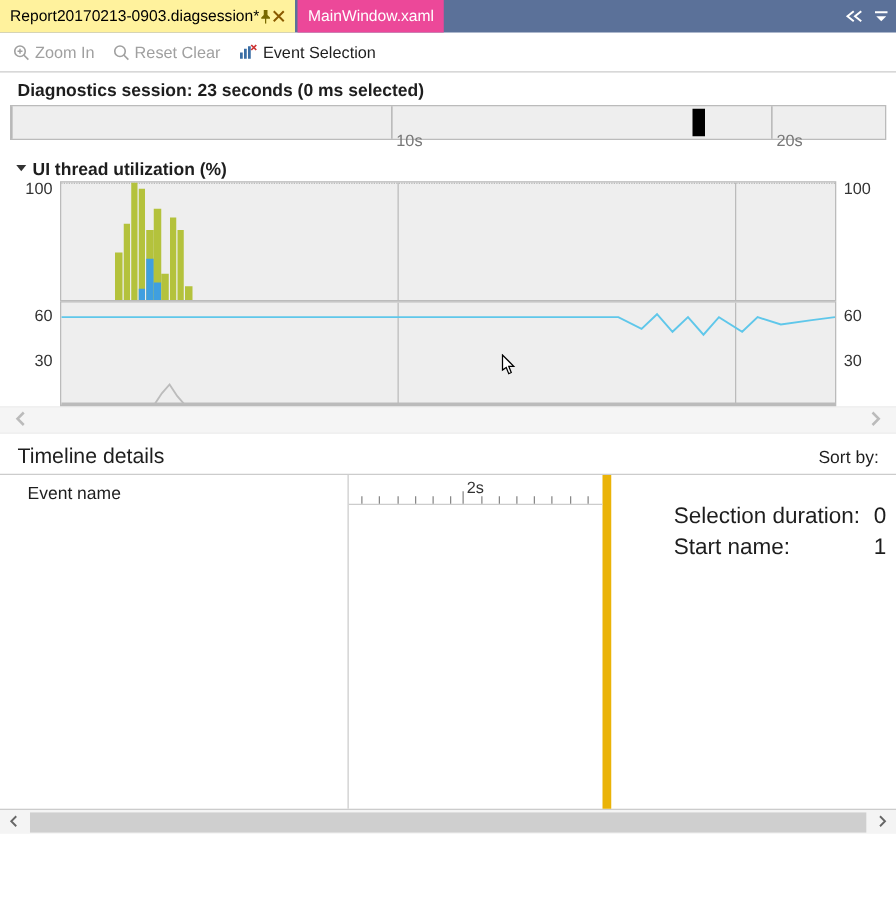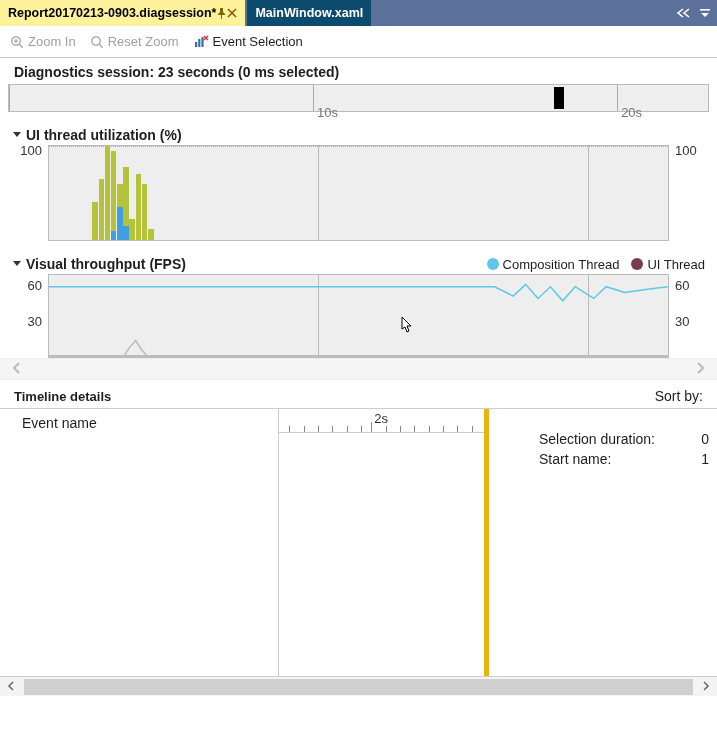--- a/index.html
+++ b/index.html
@@ -1,22 +1,22 @@
 <!DOCTYPE html>
 <html><head>
 <meta charset="utf-8">
 <style>
 * { box-sizing: border-box; margin: 0; padding: 0; }
 body { font-family: "Segoe UI", Tahoma, sans-serif; font-size: 13px; background: #fff; color: #1e1e1e; width: 717px; height: 736px; overflow: hidden; }
 
 
 .tabstrip { display: flex; align-items: stretch; height: 26px; background: #5b7199; position: relative; }
-.tab { display: flex; align-items: center; padding: 0 8px; gap: 0; font-size: 12.5px; cursor: pointer; font-weight: bold; }
+.tab { display: flex; align-items: center; padding: 0 8px; gap: 0; font-size: 12.5px; cursor: pointer; }
 .tab.active { background: #fff29d; color: #000; }
-.tab.inactive { background: #0c4a6e; color: #fff; margin-left: 2px; }
+.tab.inactive { background: #ec4899; color: #fff; margin-left: 2px; }
 .tab .pin-icon svg, .tab .close-icon svg { display: block; }
 .tabstrip .overflow { margin-left: auto; display: flex; align-items: center; gap: 8px; padding-right: 6px; }
 .tabstrip .overflow svg { display:block; }
 
 
 .toolbar { display: flex; align-items: center; height: 32px; padding: 0 10px; gap: 14px; border-bottom: 1px solid #ccc; background: #fff; }
 .tbtn { display: flex; align-items: center; gap: 4px; color: #a0a0a0; font-size: 13px; cursor: pointer; }
 .tbtn.enabled { color: #1e1e1e; }
 .tbtn svg { display:block; }
 
@@ -50,32 +50,32 @@
 .plot .bar { position:absolute; bottom:0; }
 .plot .line-svg { position:absolute; inset:0; width:100%; height:100%; }
 .plot .baseline { position:absolute; left:0; right:0; bottom:0; border-top:2px solid #bbb; }
 
 
 .hscroll-zone { display:flex; align-items:center; height:22px; padding:0 10px; background:#f5f5f5; border-top:1px solid #eee; border-bottom:1px solid #eee; }
 .hscroll-zone .arrow { color:#aaa; }
 
 
 .details-bar { display:flex; align-items:center; padding:8px 14px 4px; }
-.details-title { font-weight:700; font-size:13px; }
+.details-title { font-weight:400; font-size:17px; }
 .sortby { margin-left:auto; display:flex; align-items:center; gap:6px; font-size:14px; }
 .sortby select { font-size:14px; padding:1px 2px; width:130px; }
 
 .details-body { display:flex; border-top:1px solid #ccc; height:268px;gap:38px; }
 .col-event { width:240px; padding:6px 12px; font-size:14px; }
-.col-mid { flex:1; border-left:1px solid #ccc; border-right:5px solid #eab308; position:relative; }
+.col-mid { flex:1; border-left:1px solid #ccc; border-right:7px solid #eab308; position:relative; }
 .col-mid .mini-ruler { position:relative; height:24px; border-bottom:1px solid #ccc; }
 .col-mid .mini-tick { position:absolute; bottom:0; width:1px; height:6px; background:#888; }
 .col-mid .mini-tick.major { height:10px; }
 .col-mid .mini-label { position:absolute; top:2px; font-size:13px; color:#333; }
-.col-side { width:190px; padding:22px 8px 8px 12px; font-size:14px; }
+.col-side { width:190px; padding:22px 8px 8px 12px; font-size:18px; }
 .col-side .row { display:flex; justify-content:space-between; margin-bottom:4px; }
 
 .bottom-scroll { height:20px; border-top:1px solid #ccc; background:#f4f4f4; display:flex; align-items:center; }
 .bottom-scroll .sbar-left, .bottom-scroll .sbar-right { width:22px; text-align:center; color:#666; }
 .bottom-scroll .sbar-track { flex:1; height:16px; background:#e8e8e8; position:relative; margin:0 2px; }
 .bottom-scroll .sbar-thumb { position:absolute; top:0; bottom:0; background:#cfcfcf; }
 
 .cursor-ptr { position:absolute; pointer-events:none; }
 </style>
 </head>
@@ -120,21 +120,21 @@
         <path d="M9.2 9.2l3.5 3.5" stroke="#a0a0a0" stroke-width="1.3"></path>
         <path d="M6 4v4M4 6h4" stroke="#a0a0a0" stroke-width="1.2"></path>
       </svg>
     <span>Zoom In</span>
   </div>
   <div class="tbtn">
     <svg width="14" height="14" viewBox="0 0 14 14">
         <circle cx="6" cy="6" r="4.2" stroke="#a0a0a0" fill="none" stroke-width="1.3"></circle>
         <path d="M9.2 9.2l3.5 3.5" stroke="#a0a0a0" stroke-width="1.3"></path>
       </svg>
-    <span>Reset Zoom</span>
+    <span>Reset Clear</span>
   </div>
   <div class="tbtn enabled">
     <svg width="16" height="14" viewBox="0 0 16 14">
       <rect x="2" y="7" width="2.2" height="5" fill="#3a6ea5"></rect>
         <rect x="5.2" y="4" width="2.2" height="8" fill="#3a6ea5"></rect>
         <rect x="8.4" y="2" width="2.2" height="10" fill="#3a6ea5"></rect>
       <path d="M11 1l4 4M15 1l-4 4" stroke="#c33" stroke-width="1.4"></path>
     </svg>
     <span>Event Selection</span>
   </div>
@@ -186,38 +186,20 @@
           <div class="bar" style="left: 16%; width: 0.9%; height: 12%; background: rgb(180, 194, 60);"></div>
         </div>
       </div>
     <div class="axis-right" id="axisR0" style="height: 96px;">
         <div class="ylabel" style="top: -2%;">100</div>
       </div>
   </div>
 </div>
 
 <div class="sect">
-  <div class="sect-head">
-    <span class="caret">
-      <svg width="10" height="10" viewBox="0 0 10 10">
-          <path d="M1 2l4 5 4-5z" fill="#333"></path>
-        </svg>
-    </span>
-    <span>Visual throughput (FPS)</span>
-    <div class="legend" id="legend1">
-        <div class="legend-item">
-          <span class="legend-dot" style="background: rgb(95, 199, 234);"></span>
-          <span>Composition Thread</span>
-        </div>
-        <div class="legend-item">
-          <span class="legend-dot" style="background: rgb(122, 59, 76);"></span>
-          <span>UI Thread</span>
-        </div>
-      </div>
-  </div>
   <div class="chart-row">
     <div class="axis-left" id="axisL1" style="height: 84px;">
         <div class="ylabel" style="top: calc(57.1429% - 8px);">30</div>
         <div class="ylabel" style="top: calc(14.2857% - 8px);">60</div>
       </div>
     <div class="plot" id="plot1" style="height: 84px;">
         <div class="grid-v" style="left: 43.5%;"></div>
         <div class="grid-v" style="left: 87%;"></div>
         <svg class="line-svg" viewBox="0 0 100 100" preserveAspectRatio="none">
           <polyline points="0,14.285714285714292 10,14.285714285714292 30,14.285714285714292 60,14.285714285714292 72,14.285714285714292 75,25.714285714285708 77,11.42857142857143 79,28.57142857142857 81,14.285714285714292 83,31.42857142857143 85,14.285714285714292 88,28.57142857142857 90,14.285714285714292 93,21.42857142857143 97,17.14285714285714 100,14.285714285714292" fill="none" stroke="#5fc7ea" stroke-width="1.5" vector-effect="non-scaling-stroke"></polyline>

